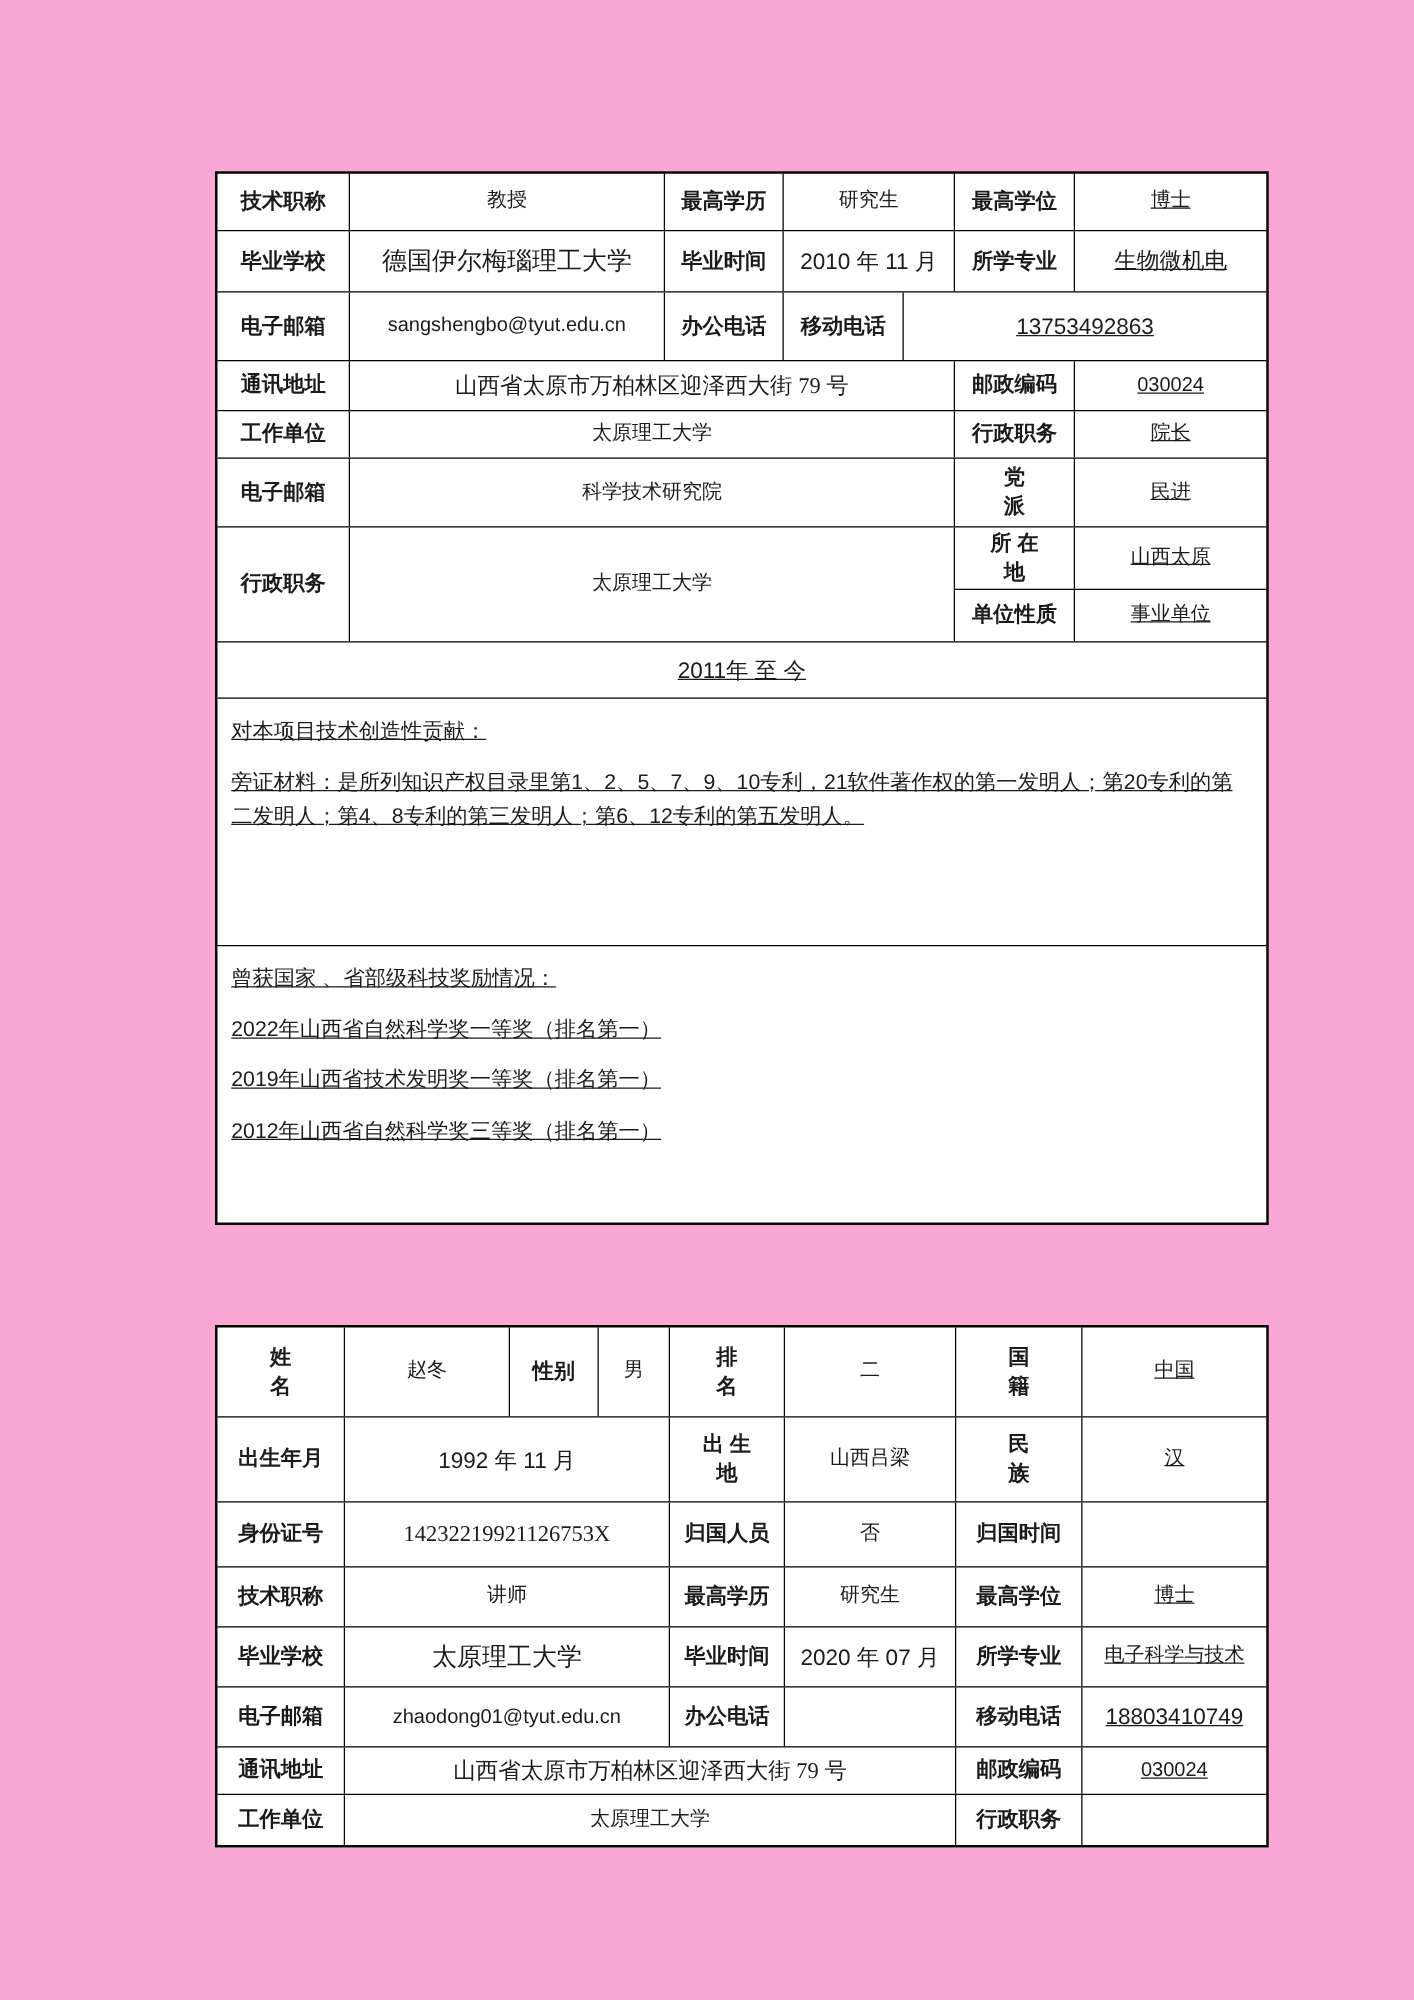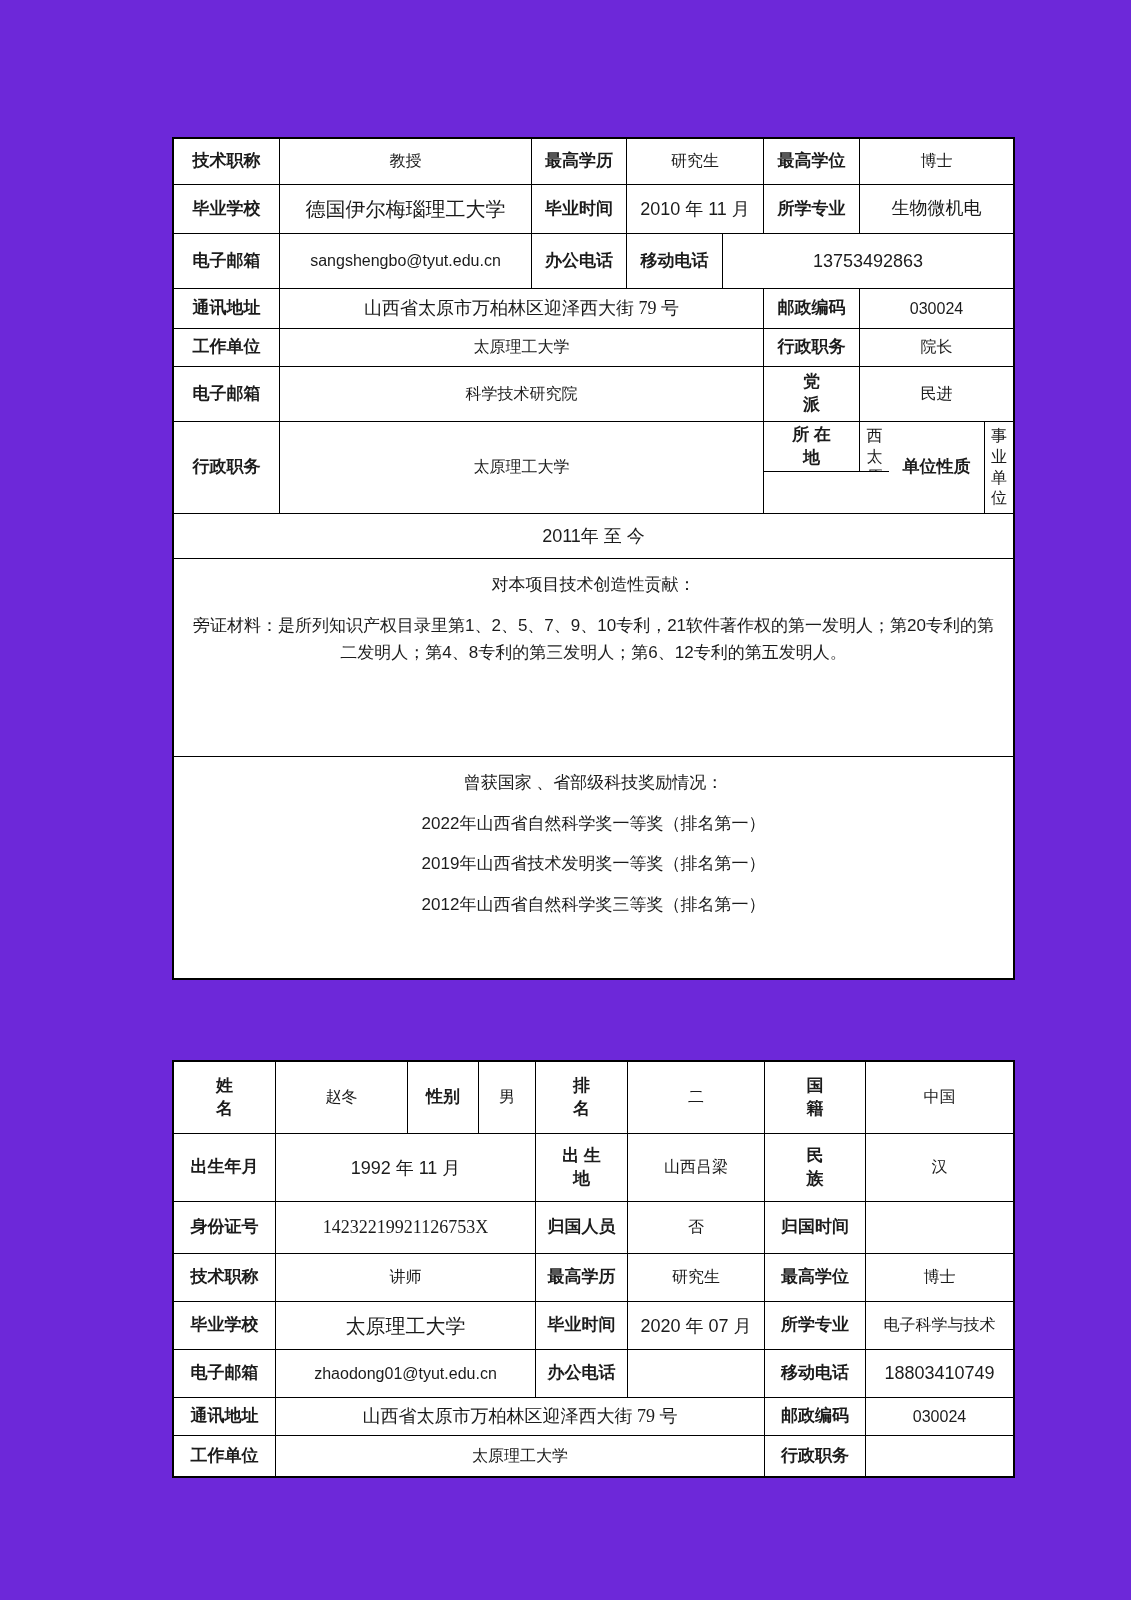--- a/index.html
+++ b/index.html
@@ -1,34 +1,34 @@
 <!DOCTYPE html>
 <html><head>
 <meta charset="utf-8">
 <style>
   html,body{margin:0;padding:0;background:#ffffff;}
-  .page{position:relative;width:1131px;height:1600px;background:#6d28d9;color:#1b1b1b;
+  .page{position:relative;width:1131px;height:1600px;background:#f9a8d4;color:#1b1b1b;
         font-family:"Liberation Sans",sans-serif;overflow:hidden;}
   .tbl{position:absolute;left:172px;width:843px;border:2px solid #000;box-sizing:border-box;background:#fff;}
   .row{display:flex;border-bottom:1px solid #000;box-sizing:border-box;}
   .row.lastrow{border-bottom:none;}
   .cell{border-right:1px solid #000;box-sizing:border-box;display:flex;align-items:center;
         justify-content:center;text-align:center;padding:2px 6px;overflow:hidden;}
-  .cell.last{border-right:none;}
+  .cell.last{border-right:none;text-decoration:underline;}
   .lab{font-family:"Liberation Sans",sans-serif;font-weight:600;font-size:17px;white-space:pre-line;line-height:1.35;}
   .val{font-family:"Liberation Serif","DejaVu Serif",serif;font-size:16px;line-height:1.3;}
   .num{font-family:"Liberation Sans",sans-serif;font-size:16px;}
   .big{font-size:20px;}
   .med{font-size:18px;}
   .wrapnum{word-break:break-all;font-family:"Liberation Serif","DejaVu Serif",serif;font-size:18px;}
-  .stack{display:flex;flex-direction:row;flex:1;box-sizing:border-box;}
+  .stack{display:flex;flex-direction:column;flex:1;box-sizing:border-box;}
   .srow{display:flex;box-sizing:border-box;}
   .textcell{display:block;text-align:left;padding:12px 11px;font-family:"Liberation Sans",sans-serif;
             font-size:17px;line-height:1.62;}
-  .textcell p{margin:0 0 0 0;text-align:center;}
+  .textcell p{margin:0 0 0 0;}
   .textcell p + p{margin-top:13px;}
   .awarditem{margin-top:19px;}
 </style>
 </head>
 <body>
 
 <div class="page">
 
   <div class="tbl" style="top:137px;">
 

